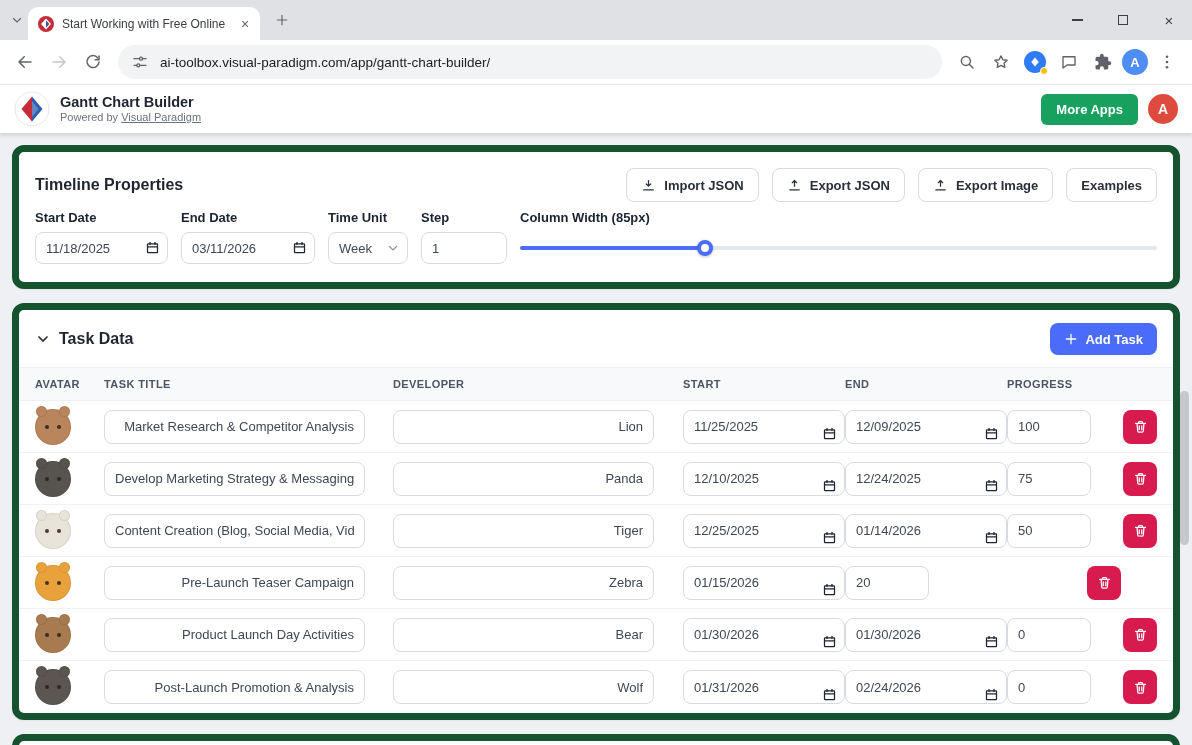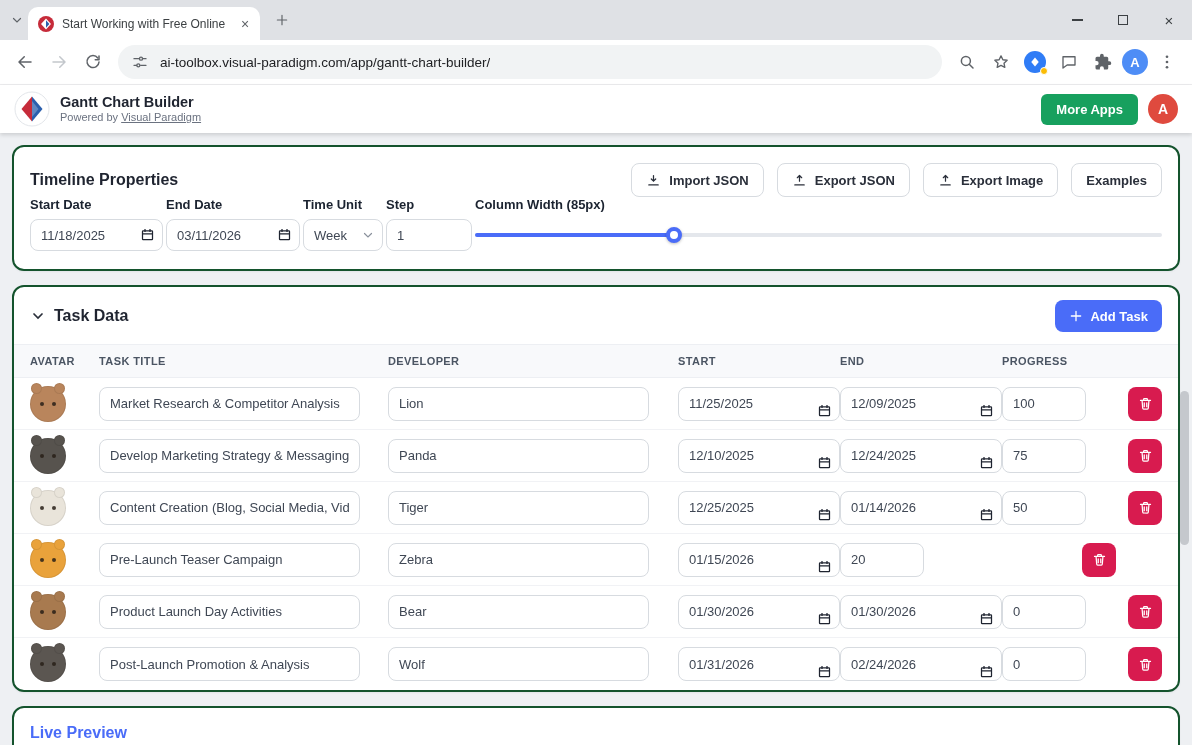--- a/index.html
+++ b/index.html
@@ -49,31 +49,31 @@
   .app-title { font-size:14.5px; font-weight:700; color:#1f2430; }
   .app-sub { font-size:11px; color:#6b7280; }
   .app-sub .pblink { text-decoration:underline; color:#6b7280; }
   .btn-green { margin-left:auto; background:#17a05e; color:#fff; font-size:13px; font-weight:700; height:31px;
                padding:0 15px; border-radius:6px; display:flex; align-items:center; border:none; }
   .avatar-app { width:30px; height:30px; border-radius:50%; background:#df4a3e; color:#fff; font-weight:700; font-size:14px;
                 display:flex; align-items:center; justify-content:center; flex:none; }
 
   
   .page { flex:1; background:#eef0f3; padding:12px; overflow:hidden; }
-  .card { background:#fff; border:2px solid #14532d; border-radius:12px; box-shadow:0 1px 2px rgba(16,24,40,.05); margin-bottom:14px; }
+  .card { background:#fff; border:7px solid #14532d; border-radius:12px; box-shadow:0 1px 2px rgba(16,24,40,.05); margin-bottom:14px; }
 
   .card-tl { padding:16px 16px 18px 16px; }
   .card-head { display:flex; align-items:center; }
   .card-title { font-size:16px; font-weight:700; color:#1f2430; margin:0; }
   .tl-buttons { margin-left:auto; display:flex; gap:13px; }
   .btn-outline { height:34px; border:1px solid #d7dbe0; border-radius:8px; background:#fff; display:flex; align-items:center;
                  gap:8px; padding:0 14px; font-size:13px; font-weight:600; color:#2a2f3a; }
   .btn-outline svg { width:15px; height:15px; }
 
-  .fields { display:flex; gap:3px; margin-top:0; align-items:center; }
+  .fields { display:flex; gap:13px; margin-top:8px; align-items:center; }
   .field { display:flex; flex-direction:column; gap:7px; }
   .flabel { font-size:13px; font-weight:700; color:#1b2330; }
   .tinput { height:32px; border:1px solid #d7dbe0; border-radius:8px; padding:0 10px; font-size:13px; color:#3f4754;
             font-family:inherit; background:#fff; outline:none; width:100%; }
   .datew { position:relative; width:133px; }
   .datew .tinput { padding-right:28px; }
   .cal { position:absolute; right:8px; top:8px; width:15px; height:15px; color:#1f2430; }
   .cal svg { width:15px; height:15px; }
   .selectw { width:80px; height:32px; border:1px solid #d7dbe0; border-radius:8px; display:flex; align-items:center;
              padding:0 8px 0 10px; font-size:13px; color:#3f4754; background:#fff; }
@@ -92,21 +92,21 @@
   .collapse-chev svg { width:16px; height:16px; }
   .btn-primary { margin-left:auto; background:#4a6cf8; color:#fff; height:32px; border-radius:8px; border:none;
                  display:flex; align-items:center; gap:7px; padding:0 14px; font-size:13px; font-weight:600; }
   .btn-primary .plus svg { width:14px; height:14px; display:block; }
 
   .thead, .trow { display:grid; grid-template-columns:69px 289px 290px 162px 162px 114px 1fr; padding:4px 16px; align-items:center; }
   .thead { height:34px; background:#f8f9fb; border-top:1px solid #edeff3; border-bottom:1px solid #edeff3; }
   .th { font-size:11px; font-weight:700; color:#4b5563; letter-spacing:.4px; }
   .trow { height:52px; border-bottom:1px solid #f1f2f5; }
   .trow:last-child { border-bottom:none; }
-  .cell-title .tinput, .cell-dev .tinput { width:261px; height:34px; }
+  .cell-title .tinput, .cell-dev .tinput { width:261px; height:34px;text-align:right; }
   .cell-date .datew { width:131px; }
   .cell-date .tinput { height:34px; }
   .cell-date .cal { top:9px; }
   .cell-prog .tinput { width:84px; height:34px; }
   .del { width:34px; height:34px; border-radius:8px; background:#d81b4f; color:#fff; border:none;
          display:flex; align-items:center; justify-content:center; justify-self:end; }
   .del svg { width:15px; height:15px; }
 
   .avatar { width:36px; height:36px; border-radius:50%; position:relative; display:flex; align-items:center; justify-content:center;
             box-shadow:inset 0 0 0 1px rgba(0,0,0,.08); }

